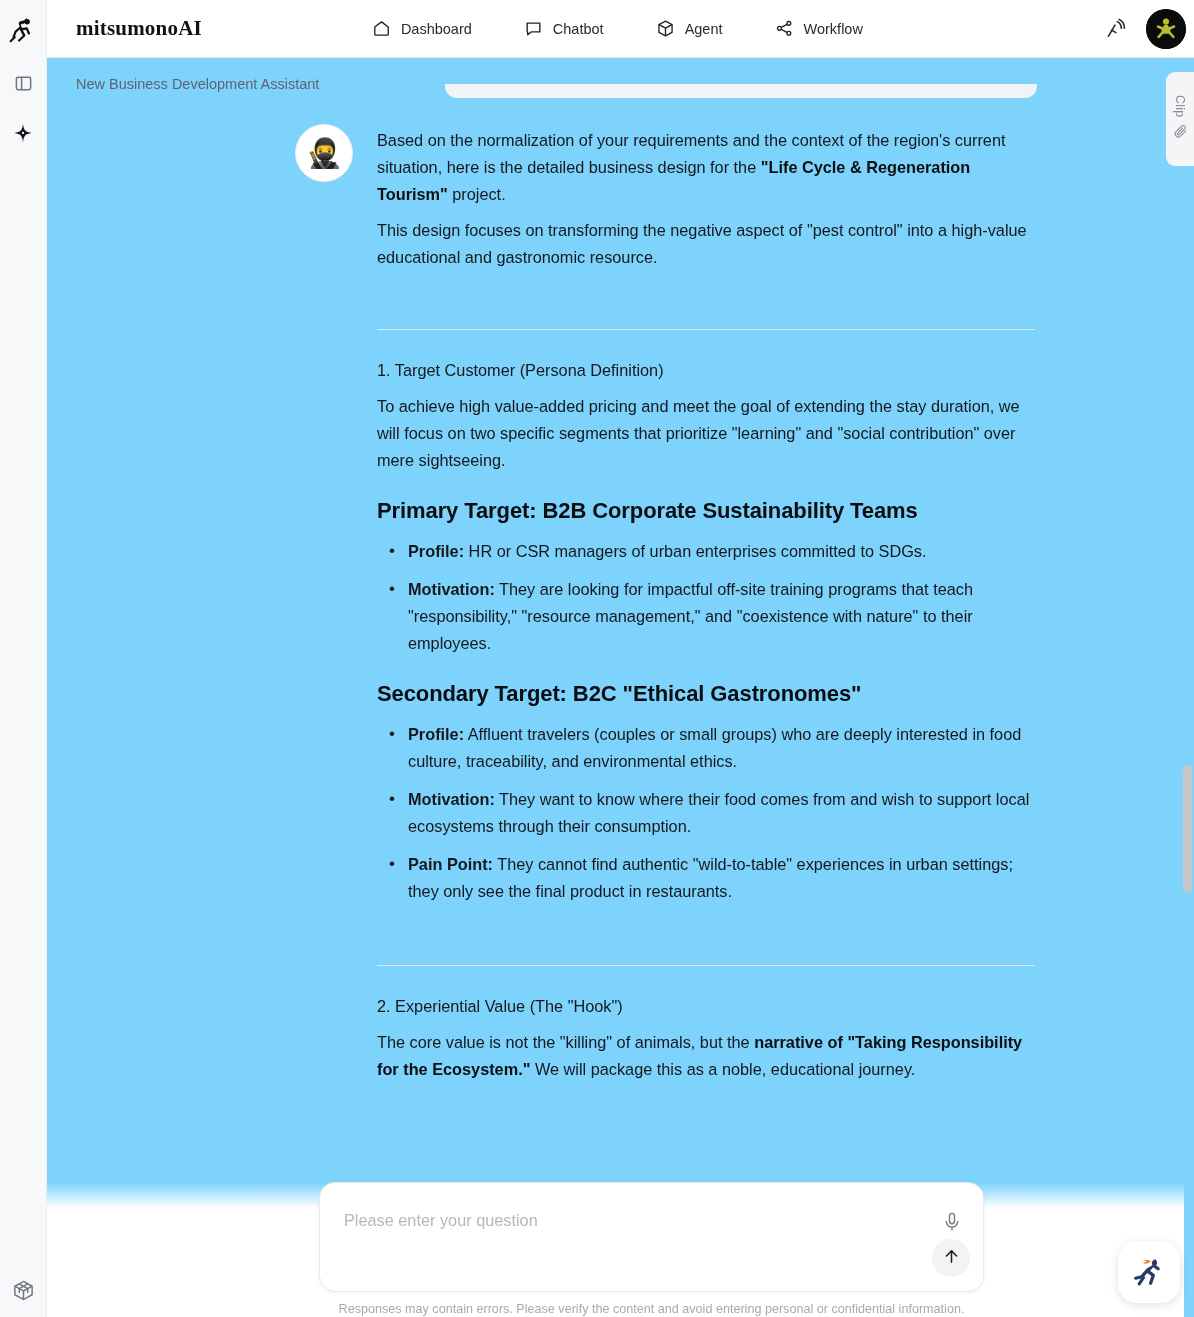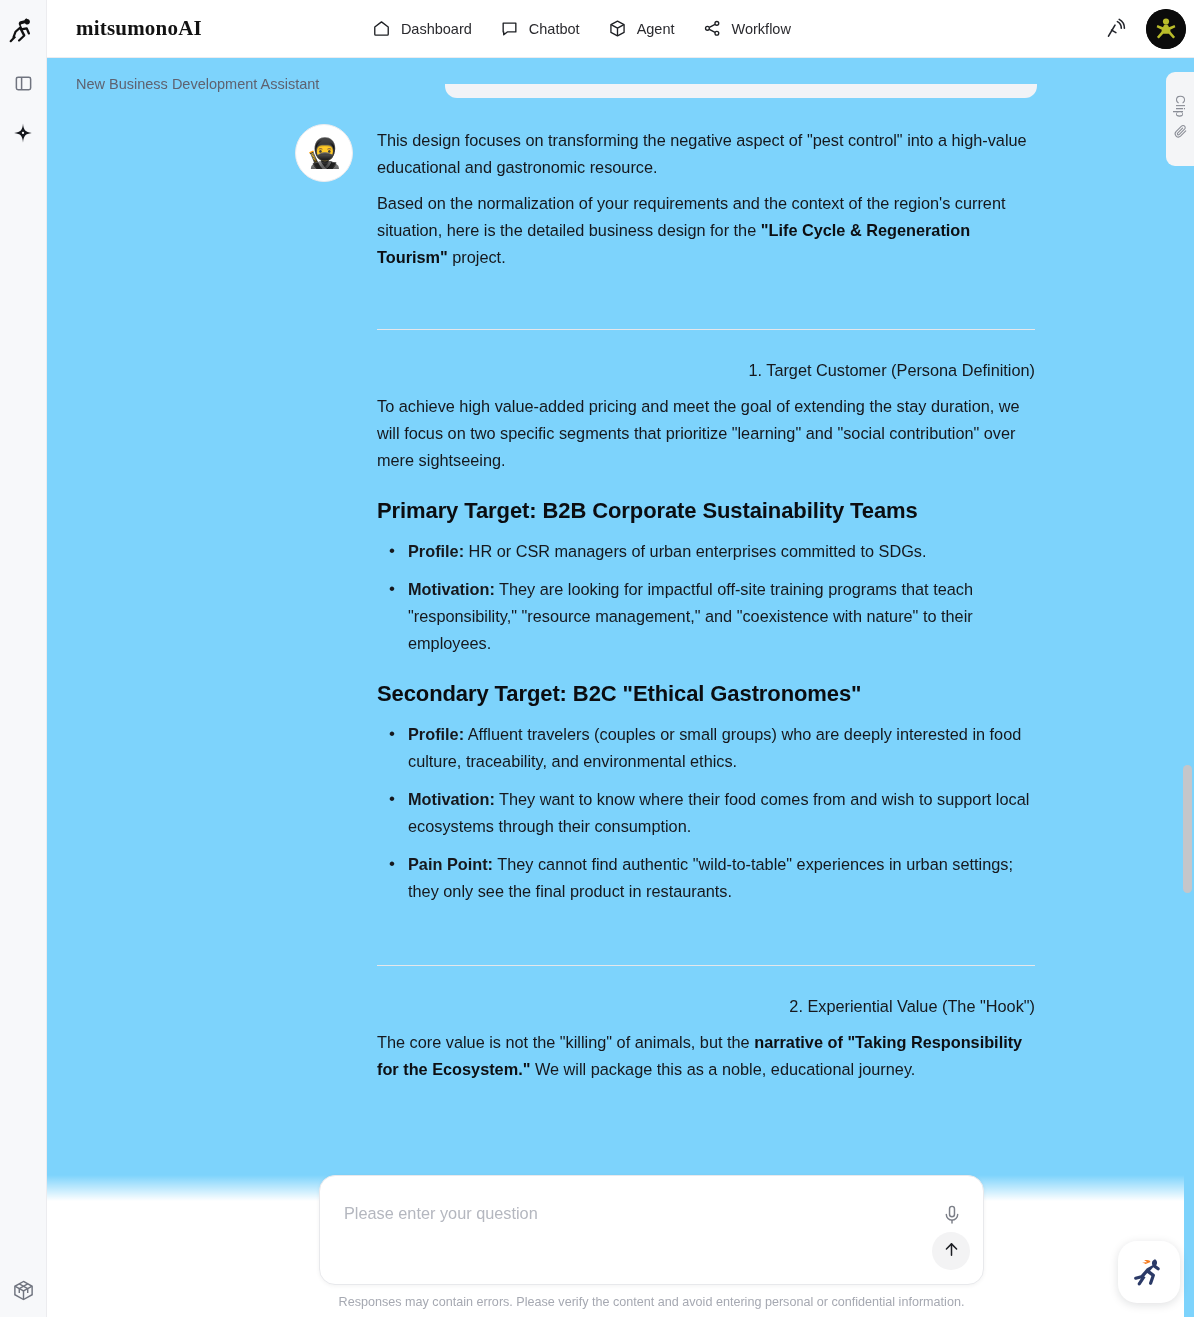--- a/index.html
+++ b/index.html
@@ -40,21 +40,21 @@
     border-bottom: 1px solid #ececef;
     display: flex; align-items: center;
     padding: 0 8px 0 29px;
     position: relative;
   }
   .brand {
     font-family: "Liberation Serif", serif;
     font-size: 21px; font-weight: 700; color: #121212;
     letter-spacing: .2px; white-space: nowrap;
   }
-  .nav { display: flex; align-items: center; gap: 28px; margin-left: 170px; }
+  .nav { display: flex; align-items: center; gap: 52px; margin-left: 170px; }
   .nav-item {
     display: flex; align-items: center; gap: 10px;
     font-size: 14.5px; color: #2a2a2e; cursor: pointer; white-space: nowrap;
   }
   .nav-ico { width: 19px; height: 19px; display: block; }
   .topbar-right { margin-left: auto; display: flex; align-items: center; gap: 18px; }
   .bc-icon { width: 24px; height: 24px; cursor: pointer; }
   .avatar {
     width: 40px; height: 40px; border-radius: 50%;
     background: #0b0b0b; display: flex; align-items: center; justify-content: center;
@@ -97,41 +97,41 @@
     font-size: 16.3px; line-height: 27px; color: #16181d;
     margin: 0 0 9px 0; word-break: break-word; overflow-wrap: anywhere;
   }
   .p b, .b { font-weight: 700; color: #0d0f13; }
 
   .gap-lg { height: 27px; }
   .hr { border: none; border-top: 1px solid #e6e7ea; margin: 22px 0 27px 0; }
 
   .sec-title {
     font-size: 16.3px; line-height: 27px; color: #16181d;
-    margin: 0 0 9px 0; font-weight: 400; text-align: right;
+    margin: 0 0 9px 0; font-weight: 400;
   }
   h3.head {
     font-size: 22px; line-height: 30px; font-weight: 700;
     color: #0b0d11; margin: 22px 0 12px 0; letter-spacing: -0.1px;
   }
   ul.blist { list-style: none; margin: 0 0 4px 0; padding: 0; }
   ul.blist li {
     position: relative; padding-left: 31px;
     font-size: 16.3px; line-height: 27px; color: #16181d;
     margin-bottom: 11px; word-break: break-word; overflow-wrap: anywhere;
   }
   ul.blist li:before {
     content: "•"; position: absolute; left: 12px; top: -1px;
     font-size: 17px; color: #16181d;
   }
 
   
   .composer-zone {
     position: absolute; left: 0; right: 10px; bottom: 0;
-    padding: 0 0 8px 0;
+    padding: 0 0 1px 0;
     background: linear-gradient(to bottom, rgba(255,255,255,0) 0%, #ffffff 26px, #ffffff 100%);
     z-index: 6;
   }
   .composer {
     width: 665px; height: 110px;
     margin: 0 0 0 272px;
     background: #fff;
     border: 1px solid #e8e9ec;
     border-radius: 16px;
     box-shadow: 0 1px 4px rgba(16,18,26,0.05);
@@ -303,23 +303,23 @@
       <div class="scroll-area">
         <div class="thread">
 
           <div class="prev-bubble"></div>
 
           <div class="msg-row">
             <div class="bot-avatar">🥷</div>
 
             <div class="msg-body">
 
+              <p class="p"><span>Based on the normalization of your requirements and the context of the region's current situation, here is the detailed business design for the </span><b>"Life Cycle &amp; Regeneration Tourism"</b><span> project.</span></p>
+
               <p class="p">This design focuses on transforming the negative aspect of "pest control" into a high-value educational and gastronomic resource.</p>
-
-              <p class="p"><span>Based on the normalization of your requirements and the context of the region's current situation, here is the detailed business design for the </span><b>"Life Cycle &amp; Regeneration Tourism"</b><span> project.</span></p>
 
               <div class="gap-lg"></div>
               <hr class="hr">
 
               <p class="sec-title">1. Target Customer (Persona Definition)</p>
               <p class="p">To achieve high value-added pricing and meet the goal of extending the stay duration, we will focus on two specific segments that prioritize "learning" and "social contribution" over mere sightseeing.</p>
 
               <h3 class="head">Primary Target: B2B Corporate Sustainability Teams</h3>
               <ul class="blist">
                 <li><b>Profile:</b><span> HR or CSR managers of urban enterprises committed to SDGs.</span></li>

